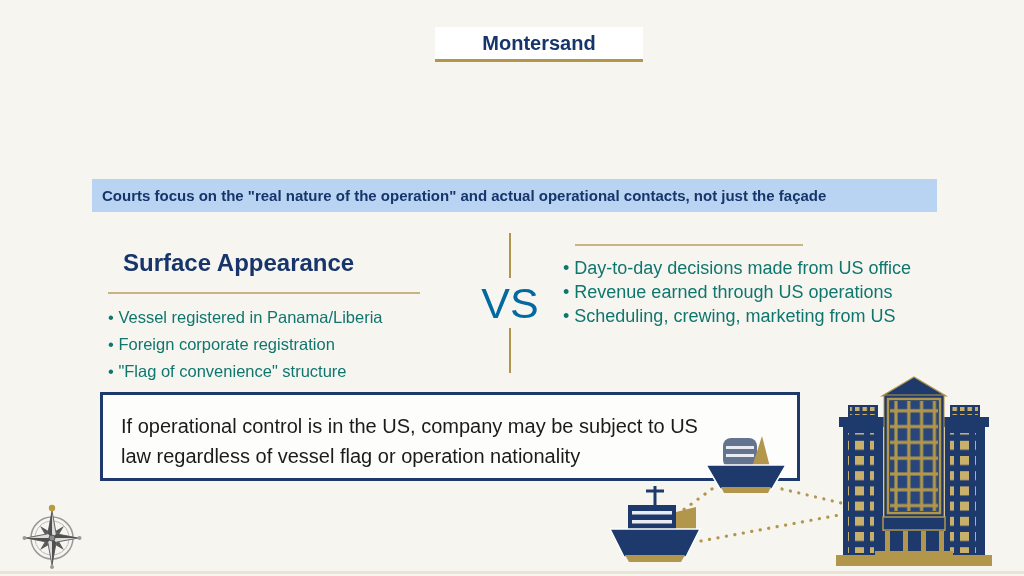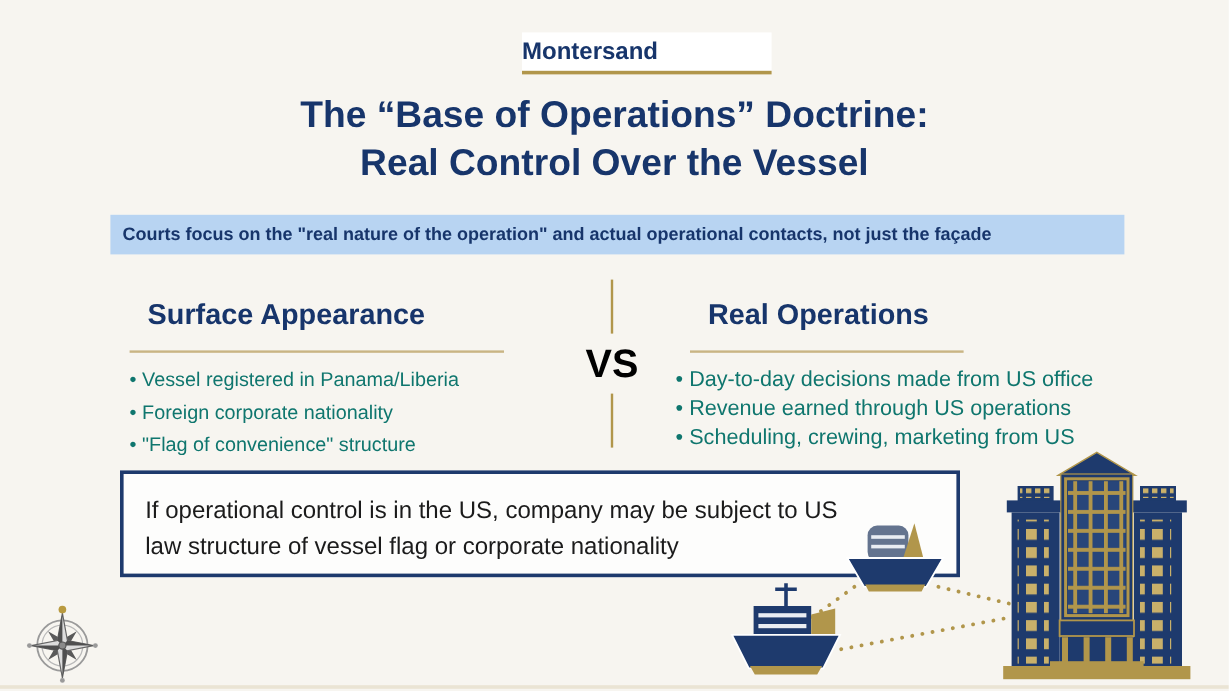--- a/index.html
+++ b/index.html
@@ -5,21 +5,21 @@
   html,body{margin:0;padding:0;}
   .slide{
     position:relative; width:1024px; height:576px; overflow:hidden;
     background:#f7f5f0;
     font-family:"Liberation Sans", sans-serif;
   }
   
   .brand{
     position:absolute; left:435px; top:27px; width:208px; height:32px;
     background:#ffffff; border-bottom:3px solid #b1964b;
-    line-height:32px;
+    text-align:center; line-height:32px;
     font-size:20px; font-weight:bold; color:#17356b;
   }
   
   .title{
     position:absolute; left:0; top:76px; width:1024px; margin:0;
     text-align:center; color:#17356b; font-size:31px; font-weight:bold; line-height:40px;
   }
   .title span{display:block;}
   
   .banner{
@@ -37,21 +37,21 @@
   .col-left{left:108px; width:322px;}
   .col-left .rule{width:312px;}
   .col-left li{font-size:16.5px; line-height:27px;}
   .col-right{left:563px; width:390px;}
   .col-right h2{padding-left:12px;}
   .col-right .rule{width:228px; margin-left:12px;}
   .col-right li{font-size:18px; line-height:24px;}
   
   .divider{position:absolute; left:470px; top:233px; width:80px; text-align:center;}
   .divider .vline{width:2px; height:45px; background:#b1964b; margin:0 auto;}
-  .divider .vs{font-size:33px; font-weight:bold; color:#000000; line-height:40px; margin:5px 0;}
+  .divider .vs{font-size:43px; font-weight:normal; color:#0369a1; line-height:40px; margin:5px 0;}
   
   .callout{
     position:absolute; left:100px; top:392px; width:700px; height:89px;
     box-sizing:border-box; border:3px solid #1e3a6d; background:#fdfdfc;
     padding:16px 0 0 18px;
   }
   .callout p{margin:0; font-size:20px; line-height:30px; color:#1b1b1b;}
   .callout p span{display:block;}
   
   .art{position:absolute; left:0; top:0;}
@@ -60,57 +60,52 @@
     background:#eae4d4;
   }
 </style>
 </head>
 <body>
 
 <div class="slide">
 
   <div class="brand">Montersand</div>
 
-  <h1 class="title">
-    <span>The “Base of Operations” Doctrine:</span>
-    <span>Real Control Over the Vessel</span>
-  </h1>
 
   <div class="banner">Courts focus on the "real nature of the operation" and actual operational contacts, not just the façade</div>
 
   <div class="col col-left">
     <h2>Surface Appearance</h2>
     <div class="rule"></div>
     <ul>
       <li>Vessel registered in Panama/Liberia</li>
-      <li>Foreign corporate nationality</li>
+      <li>Foreign corporate registration</li>
       <li>"Flag of convenience" structure</li>
     </ul>
   </div>
 
   <div class="divider">
     <div class="vline"></div>
     <div class="vs">VS</div>
     <div class="vline"></div>
   </div>
 
   <div class="col col-right">
-    <h2>Real Operations</h2>
     <div class="rule"></div>
     <ul>
       <li>Day-to-day decisions made from US office</li>
       <li>Revenue earned through US operations</li>
       <li>Scheduling, crewing, marketing from US</li>
     </ul>
   </div>
 
   <div class="callout">
     <p>
       <span>If operational control is in the US, company may be subject to US</span>
-      <span>law structure of vessel flag or corporate nationality</span>
+      <span>law regardless of vessel flag or operation nationality</span>
     </p>
   </div>
 
   <svg class="art" width="1024" height="576" viewBox="0 0 1024 576">
     <defs>
       <pattern id="ww" width="15" height="15.2" patternUnits="userSpaceOnUse">
         <rect width="9" height="9" fill="#c9b06a"></rect>
       </pattern>
       <pattern id="pw" width="7.5" height="9" patternUnits="userSpaceOnUse">
         <rect width="4.5" height="6" fill="#c9b06a"></rect>

